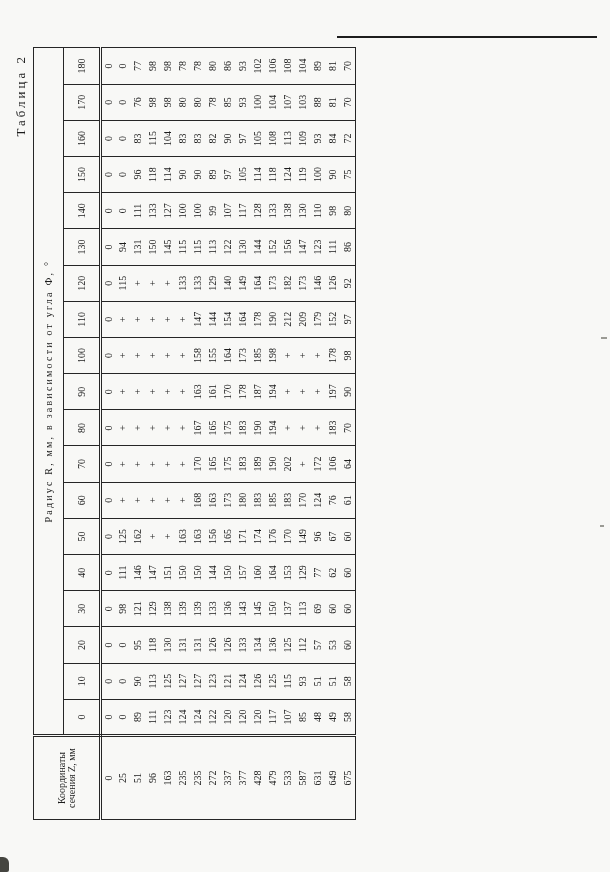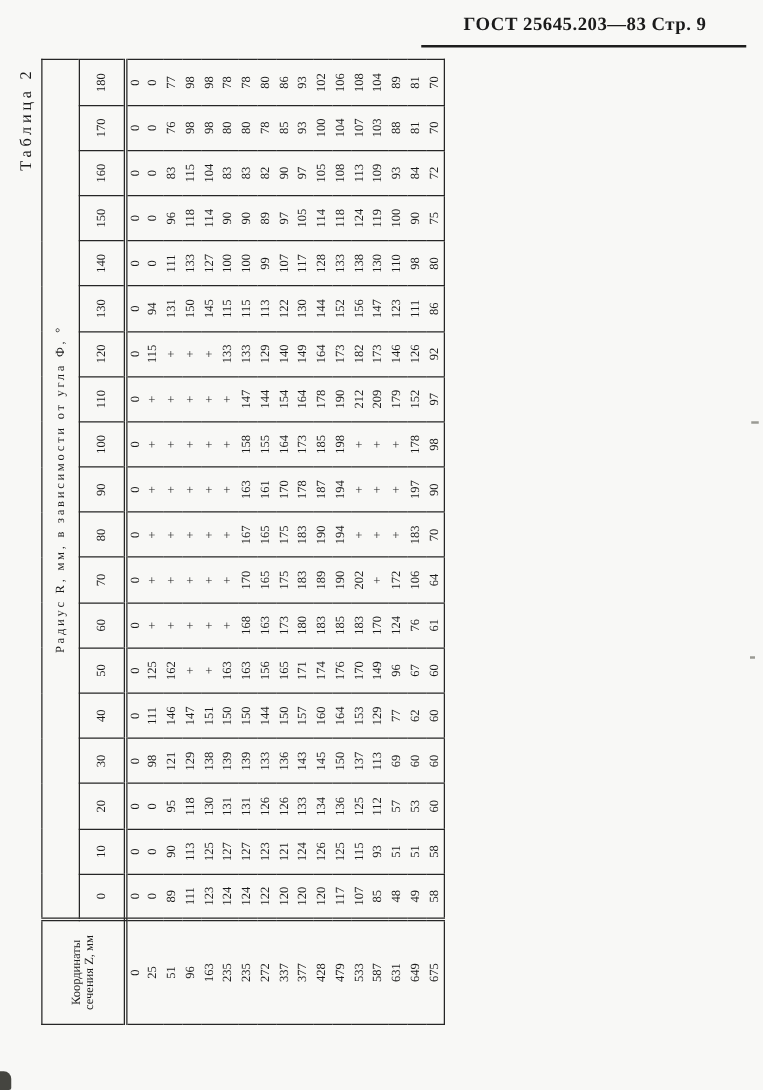--- a/index.html
+++ b/index.html
@@ -111,21 +111,20 @@
     background: #9a9a94;
   }
   .tick1 { left: 601px; top: 337px; width: 6px; height: 2px; }
   .tick2 { left: 600px; top: 525px; width: 4px; height: 2px; }
 </style>
 </head>
 <body>
 
 <div class="page">
 
-  <div class="doc-header">ГОСТ 25645.203—83 Стр. 9</div>
   <div class="doc-header-rule"></div>
 
   <div class="rotated">
 
     <div class="caption">Таблица 2</div>
 
     <table class="gost">
       <colgroup>
         <col style="width:84px">
         <col span="19" style="width:36.2px">

